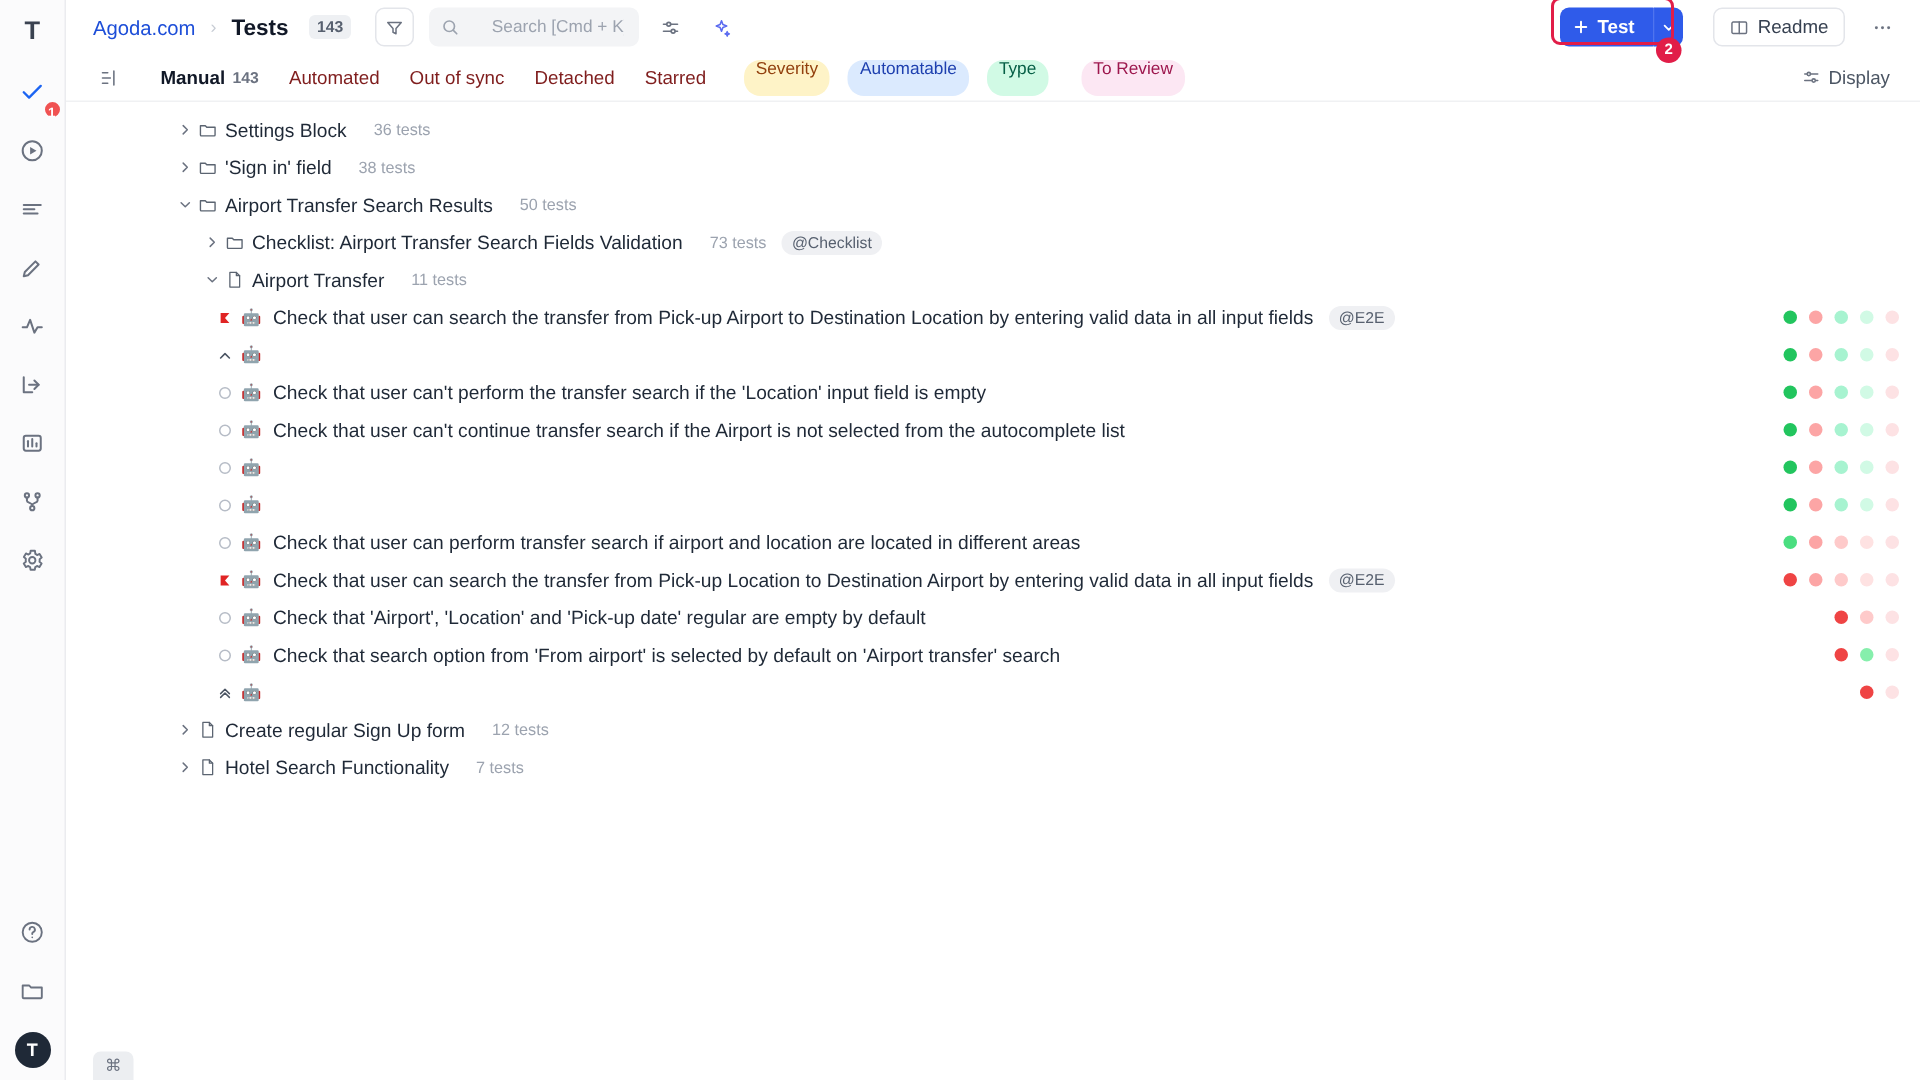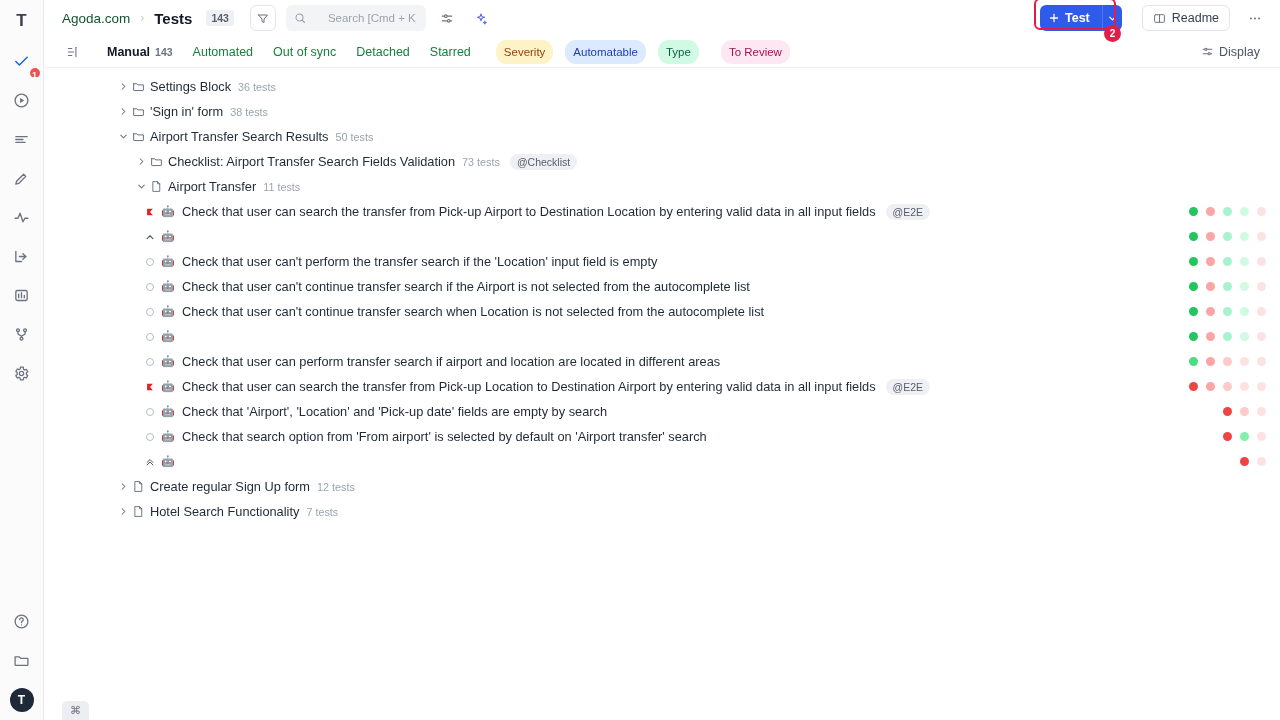--- a/index.html
+++ b/index.html
@@ -58,21 +58,21 @@
 
   
   .main { flex: 1 1 auto; display: flex; flex-direction: column; min-width: 0; }
 
   
   .topbar {
     height: 36px; display: flex; align-items: center;
     padding: 0 12px 0 18px;
     gap: 8px;
   }
-  .crumb-root { color: #14532d; font-size: 13.5px; }
+  .crumb-root { color: #1d4ed8; font-size: 13.5px; }
   .crumb-sep { color: #c7ccd4; font-size: 12px; margin: 0 2px; }
   .crumb-current { color: #111827; font-size: 15px; font-weight: 700; }
   .crumb-count {
     font-size: 10.5px; color: #57606f; background: #eef0f3;
     border-radius: 4px; padding: 2px 5px; margin-left: 6px;
     font-weight: 600;
   }
   .icon-btn {
     width: 26px; height: 26px; border-radius: 6px;
     display: flex; align-items: center; justify-content: center;
@@ -137,27 +137,27 @@
 
   
   .toolbar {
     height: 32px; display: flex; align-items: center;
     padding: 0 12px 0 16px; gap: 2px;
     border-bottom: 1px solid #f0f1f3;
   }
   .tab {
     height: 22px; padding: 0 9px; border-radius: 5px;
     display: flex; align-items: center; gap: 5px;
-    font-size: 12.5px; color: #15803d;
+    font-size: 12.5px; color: #7f1d1d;
   }
   .tab.current { color: #111827; font-weight: 600; }
   .tab-count { font-size: 10.5px; color: #6b7280; }
   .chip {
     height: 20px; padding: 12px 8px; border-radius: 11px;
-    font-size: 11.5px; display: flex; align-items: center;
+    font-size: 11.5px; display: flex; align-items: flex-end;
     margin-left: 4px;
   }
   .chip.severity { background: #fef3c7; color: #92400e; }
   .chip.automatable { background: #dbeafe; color: #1e40af; }
   .chip.type { background: #d1fae5; color: #065f46; }
   .chip.review { background: #fce7f3; color: #9d174d; }
   .display-btn {
     height: 22px; padding: 0 8px; border-radius: 5px;
     display: flex; align-items: center; gap: 5px;
     font-size: 12.5px; color: #4b5563;
@@ -177,21 +177,21 @@
     display: flex; align-items: center; justify-content: center;
     color: #6b7280;
   }
   .node-icon {
     width: 16px; flex: 0 0 16px;
     display: flex; align-items: center; justify-content: center;
     color: #5b6471; margin-right: 4px;
   }
   .node-label { white-space: nowrap; }
   .folder-label { font-weight: 400; }
-  .meta { font-size: 10.8px; color: #9ca3af; margin-left: 7px; }
+  .meta { font-size: 10.8px; color: #9ca3af; margin-left: 18px; }
   .tag {
     font-size: 10.5px; color: #57606f; background: #eff0f3;
     border-radius: 9px; padding: 2px 7px; margin-left: 10px;
   }
   .prio {
     width: 14px; flex: 0 0 14px; display: flex;
     align-items: center; justify-content: center;
     margin-right: 3px;
   }
   .ring {
@@ -464,21 +464,21 @@
           <span class="chev">
             <svg width="11" height="11" viewBox="0 0 24 24" fill="none" stroke="currentColor" stroke-width="2.2" stroke-linecap="round" stroke-linejoin="round">
               <polyline points="9 6 15 12 9 18"></polyline>
             </svg>
           </span>
           <span class="node-icon">
             <svg width="13" height="13" viewBox="0 0 24 24" fill="none" stroke="currentColor" stroke-width="1.7" stroke-linecap="round" stroke-linejoin="round">
               <path d="M3 7h6l1.8 2H21v9.5a1 1 0 0 1-1 1H4a1 1 0 0 1-1-1V7z"></path>
             </svg>
           </span>
-          <span class="node-label folder-label">'Sign in' form</span>
+          <span class="node-label folder-label">'Sign in' field</span>
           <span class="meta">38 tests</span>
         </div>
         <div class="row tree-indent-1">
           <span class="chev">
             <svg width="11" height="11" viewBox="0 0 24 24" fill="none" stroke="currentColor" stroke-width="2.2" stroke-linecap="round" stroke-linejoin="round">
               <polyline points="6 9 12 15 18 9"></polyline>
             </svg>
           </span>
           <span class="node-icon">
             <svg width="13" height="13" viewBox="0 0 24 24" fill="none" stroke="currentColor" stroke-width="1.7" stroke-linecap="round" stroke-linejoin="round">
@@ -576,21 +576,20 @@
             <span class="dot" style="background:#a7f3d0"></span>
             <span class="dot" style="background:#d1fae5"></span>
             <span class="dot" style="background:#fde2e4"></span>
           </span>
         </div>
         <div class="row tree-indent-3">
           <span class="prio">
             <span class="ring"></span>
           </span>
           <span class="auto-ico">🤖</span>
-          <span class="node-label">Check that user can't continue transfer search when Location is not selected from the autocomplete list</span>
           <span class="dots">
             <span class="dot" style="background:#22c55e"></span>
             <span class="dot" style="background:#fca5a5"></span>
             <span class="dot" style="background:#a7f3d0"></span>
             <span class="dot" style="background:#d1fae5"></span>
             <span class="dot" style="background:#fde2e4"></span>
           </span>
         </div>
         <div class="row tree-indent-3">
           <span class="prio">
@@ -634,21 +633,21 @@
             <span class="dot" style="background:#fecaca"></span>
             <span class="dot" style="background:#fee2e2"></span>
             <span class="dot" style="background:#fde2e4"></span>
           </span>
         </div>
         <div class="row tree-indent-3">
           <span class="prio">
             <span class="ring"></span>
           </span>
           <span class="auto-ico">🤖</span>
-          <span class="node-label">Check that 'Airport', 'Location' and 'Pick-up date' fields are empty by search</span>
+          <span class="node-label">Check that 'Airport', 'Location' and 'Pick-up date' regular are empty by default</span>
           <span class="dots">
             <span class="dot" style="background:transparent"></span>
             <span class="dot" style="background:transparent"></span>
             <span class="dot" style="background:#ef4444"></span>
             <span class="dot" style="background:#fecaca"></span>
             <span class="dot" style="background:#fde2e4"></span>
           </span>
         </div>
         <div class="row tree-indent-3">
           <span class="prio">

